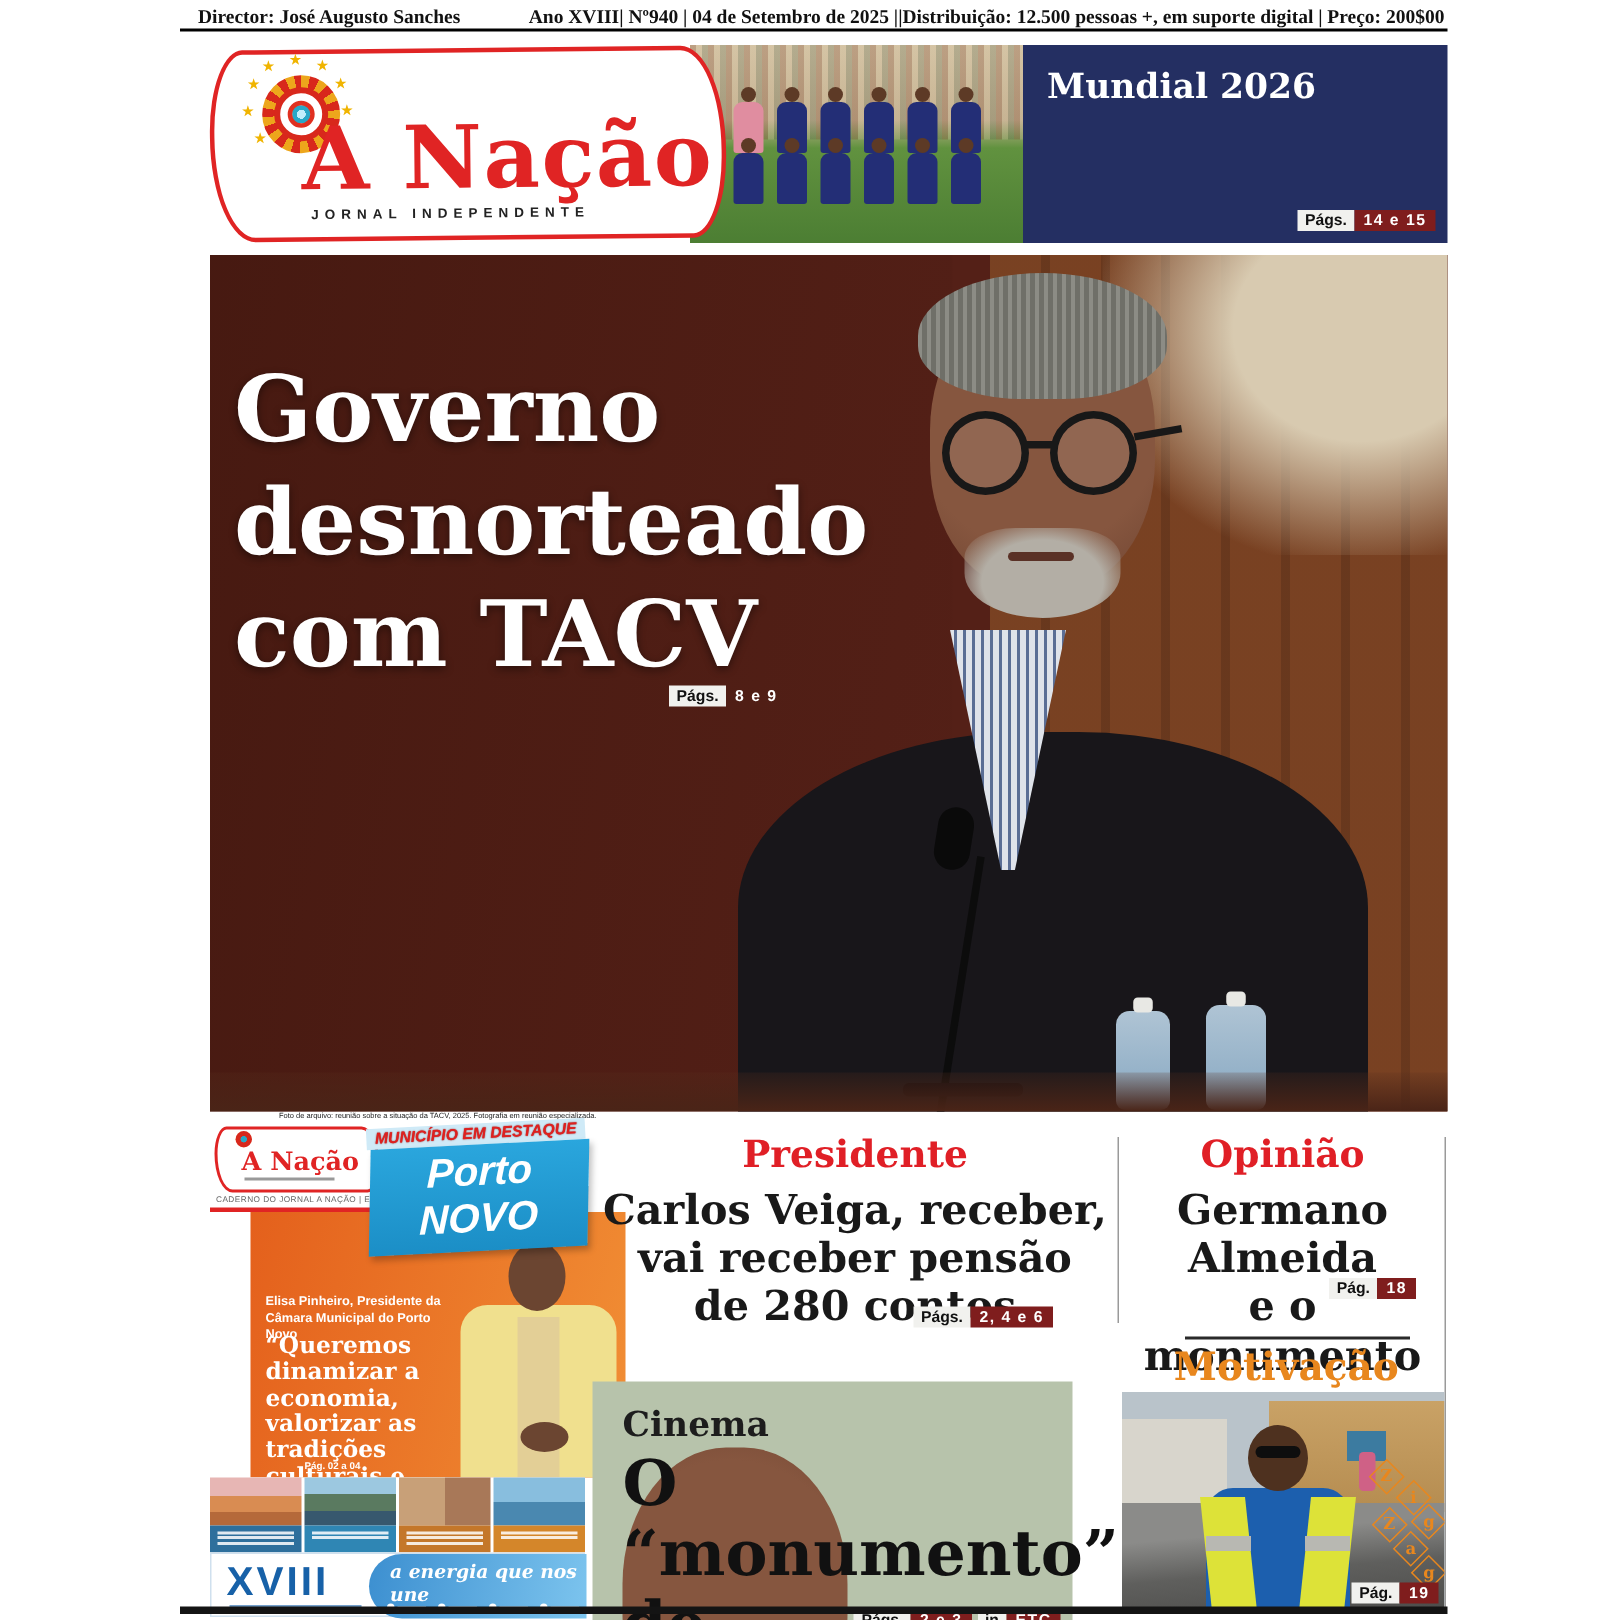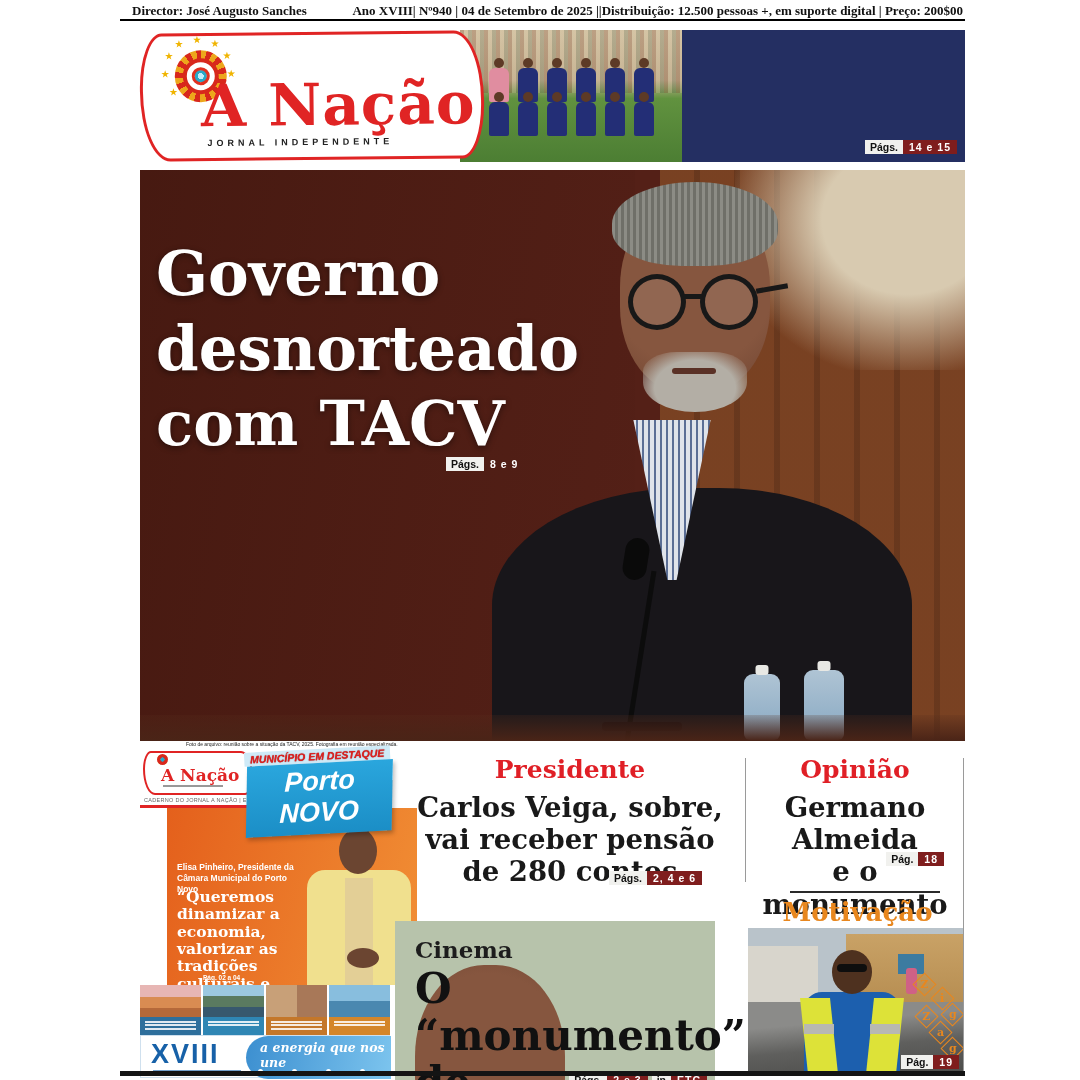--- a/index.html
+++ b/index.html
@@ -210,20 +210,21 @@
       <span class="player"></span>
       <span class="player"></span>
       <span class="player"></span>
       <span class="player"></span>
       <span class="player"></span>
       <span class="player"></span>
     </div>
   </div>
 
   <div class="abs mundial">
+    <div class="kick">Mundial 2026</div>
 
     <span class="ptag">
       <span class="lbl">Págs.</span>
       <span class="num">14 e 15</span>
     </span>
   </div>
 
   <div class="abs logo-box">
     <div class="sun">
       <div class="rays"></div>
@@ -351,21 +352,21 @@
               <i></i>
             </span>
         </div>
       </div>
     </div>
   </aside>
 
   <section class="abs democracia">
     <div class="kicker">Presidente</div>
     <div class="subhead" style="margin-top:7px;">
-      <div>Carlos Veiga, sobre,</div>
+      <div>Carlos Veiga, receber,</div>
       <div>vai receber pensão</div>
       <div>de 280 contos</div>
     </div>
     <span class="ptag">
       <span class="lbl">Págs.</span>
       <span class="num">2, 4 e 6</span>
     </span>
   </section>
 
   <div class="abs vline" style="left:745px; top:758px; height:124px;"></div>

